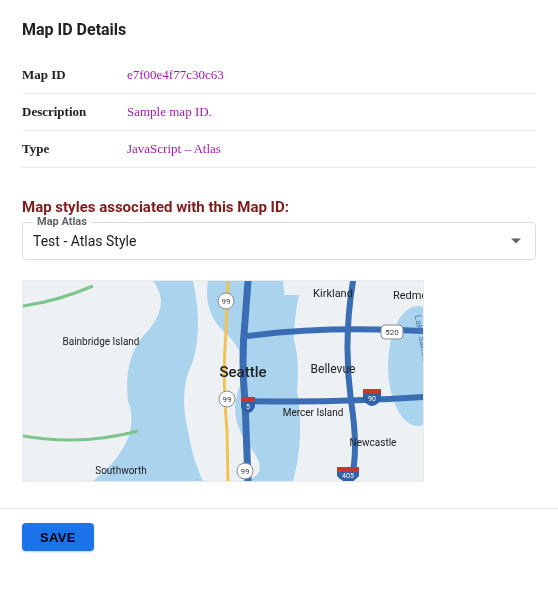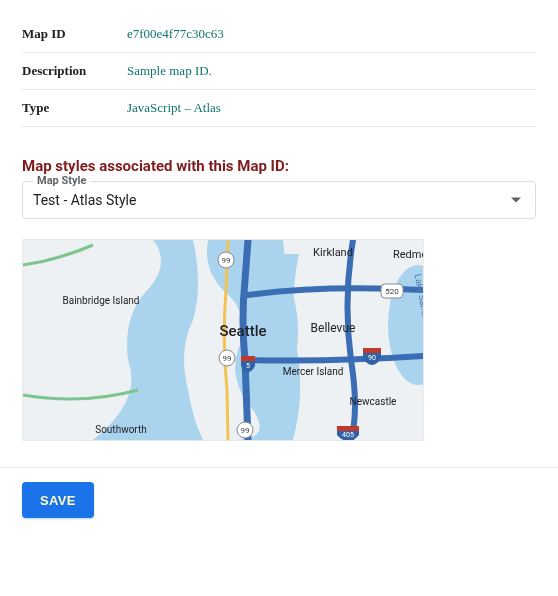--- a/index.html
+++ b/index.html
@@ -24,21 +24,21 @@
     border-collapse: separate;
     border-spacing: 0;
     width: 100%;
     font-family: Liberation Serif, serif;
   }
   table.details td {
     padding: 10px 0;
     border-bottom: 1px solid #e8eaed;
     vertical-align: middle;
     font-size: 13px;
-    color: #0f766e;
+    color: #a21caf;
   }
   table.details tr:last-child td {
     border-bottom: 1px solid #e8eaed;
     margin-left: 40px;
   }
   table.details td.label {
     width: 105px;
     font-weight: 700;
     color: #202124;
   }
@@ -97,37 +97,38 @@
     font-family: "Roboto", Arial, sans-serif;
     fill: #202124;
   }
   .footer-bar {
     border-top: 1px solid #e8eaed;
     margin-top: 26px;
     padding: 14px 22px 20px 22px;
   }
   button.save {
     background: #1a73e8;
-    color: #fef9c3;
+    color: #000000;
     border: none;
     border-radius: 4px;
-    height: 36px;
+    height: 28px;
     padding: 0 18px;
     font-size: 13px;
     font-weight: 600;
     letter-spacing: 0.3px;
     cursor: pointer;
     box-shadow: 0 1px 2px rgba(26,115,232,0.3);
   }
 </style>
 </head>
 <body>
 
 <div class="page">
 
+  <h2 class="section-title">Map ID Details</h2>
 
   <table class="details">
     <tbody>
         <tr>
       <td class="label">Map ID</td>
       <td>e7f00e4f77c30c63</td>
     </tr>
     <tr>
       <td class="label">Description</td>
       <td>Sample map ID.</td>
@@ -135,21 +136,21 @@
     <tr>
       <td class="label">Type</td>
       <td>JavaScript – Atlas</td>
     </tr>
   </tbody>
     </table>
 
   <div class="assoc-title">Map styles associated with this Map ID:</div>
 
   <div class="select-wrap">
-    <span class="select-floating-label">Map Style</span>
+    <span class="select-floating-label">Map Atlas</span>
     <span class="select-value">Test - Atlas Style</span>
     <span class="select-caret"></span>
   </div>
 
   <div class="map-box">
     <svg viewBox="0 0 400 200" preserveAspectRatio="none">
 
       <rect x="0" y="0" width="400" height="200" fill="#aad3ed"></rect>
 
       <path d="M0,0 L130,0 Q150,25 120,55 Q100,80 105,120 Q120,160 70,200 L0,200 Z" fill="#eef1f4"></path>

